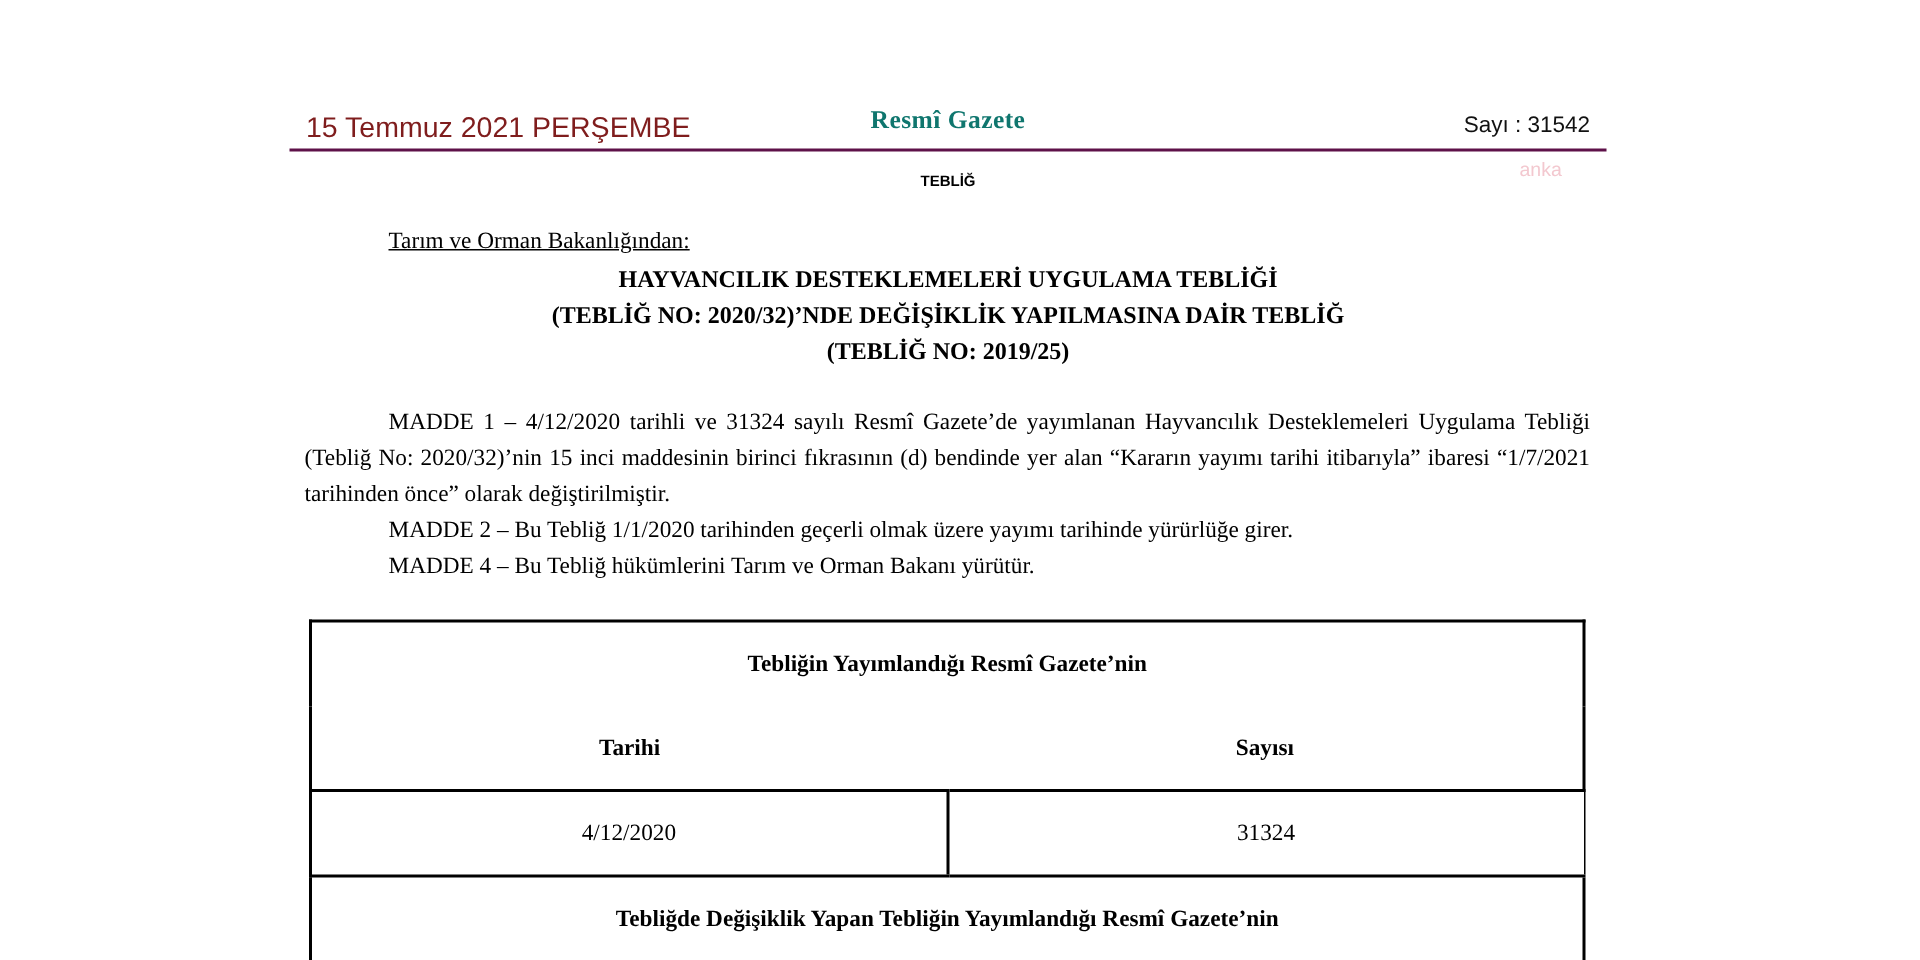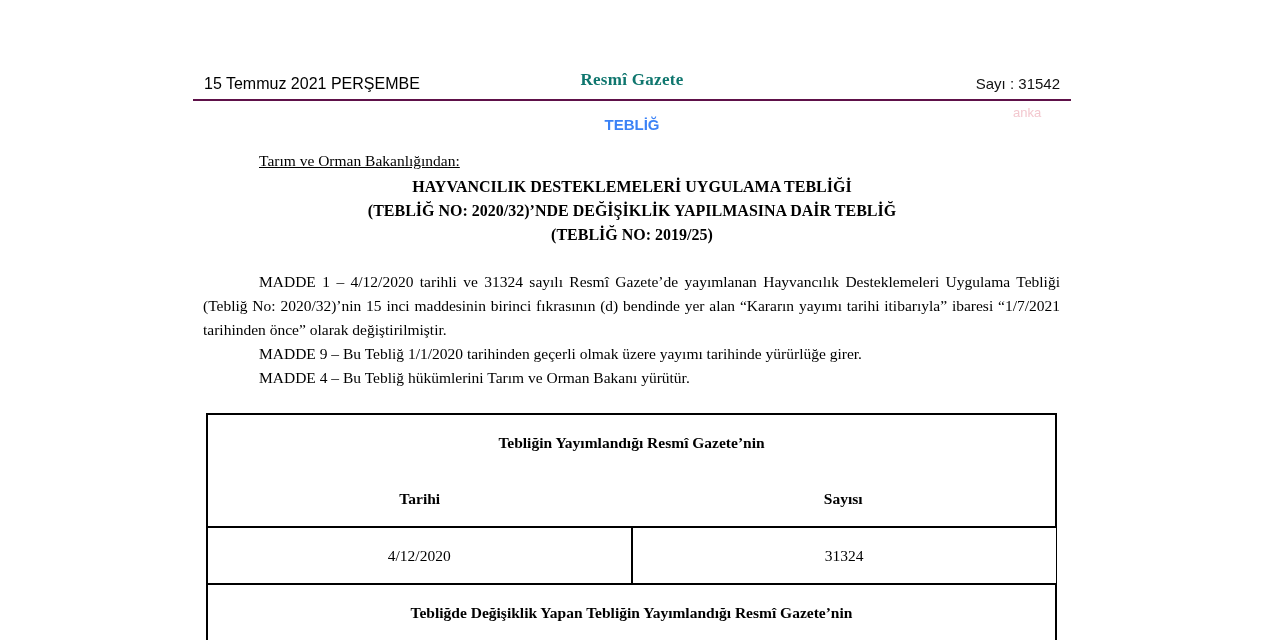--- a/index.html
+++ b/index.html
@@ -1,22 +1,22 @@
 <!DOCTYPE html>
 <html><head>
 <meta charset="utf-8">
 <style>
   html, body { margin:0; padding:0; background:#ffffff; }
   body { width:1280px; height:640px; position:relative; overflow:hidden; color:#000; }
   .header { position:absolute; left:193px; top:70px; width:878px; height:30px; }
-  .date { position:absolute; left:11px; top:5px; font-family:"Liberation Sans", sans-serif; font-size:16px; color:#000000; }
+  .date { position:absolute; left:11px; top:5px; font-family:"Liberation Sans", sans-serif; font-size:19px; color:#7f1d1d; }
   .masthead { position:absolute; left:0; right:0; top:0; text-align:center; font-family:"Liberation Serif", serif; font-size:17px; font-weight:bold; color:#0f766e; letter-spacing:0.3px; }
   .issue { position:absolute; right:11px; top:5px; font-family:"Liberation Sans", sans-serif; font-size:15px; color:#111; }
   .rule { position:absolute; left:193px; top:99px; width:878px; height:2px; background:#5e1149; }
-  .section { position:absolute; left:0; width:1264px; top:116px; text-align:center; font-family:"Liberation Sans", sans-serif; font-weight:bold; font-size:15px; color:#3b82f6; }
+  .section { position:absolute; left:0; width:1264px; top:116px; text-align:center; font-family:"Liberation Sans", sans-serif; font-weight:bold; font-size:10px; color:#000000; }
   .watermark { position:absolute; left:1013px; top:105px; font-family:"Liberation Sans", sans-serif; font-size:13px; color:#f3c8cf; }
   .ministry { position:absolute; left:259px; top:152px; font-family:"Liberation Serif", serif; font-size:15.5px; text-decoration:underline; }
   .titles { position:absolute; left:193px; width:878px; top:175px; text-align:center; font-family:"Liberation Serif", serif; font-weight:bold; font-size:16px; line-height:24px; }
   .body { position:absolute; left:203px; width:857px; top:270px; font-family:"Liberation Serif", serif; font-size:15.5px; line-height:24px; text-align:justify; }
   .body p { margin:0; text-indent:56px; }
   .body b { font-weight:normal; }
   table.ref { position:absolute; left:206px; top:413px; width:851px; border-collapse:collapse; font-family:"Liberation Serif", serif; font-size:15.5px; }
   table.ref td { border:2px solid #000; text-align:center; padding:16px; height:23px; }
   table.ref td.head { border-bottom:none; font-weight:bold; height:24px; }
   table.ref td.sub { border-top:none; border-right:none; border-left:2px solid #000; font-weight:bold; }
@@ -38,21 +38,21 @@
 <div class="ministry">Tarım ve Orman Bakanlığından:</div>
 
 <div class="titles">
   <div>HAYVANCILIK DESTEKLEMELERİ UYGULAMA TEBLİĞİ</div>
   <div>(TEBLİĞ NO: 2020/32)’NDE DEĞİŞİKLİK YAPILMASINA DAİR TEBLİĞ</div>
   <div>(TEBLİĞ NO: 2019/25)</div>
 </div>
 
 <div class="body">
   <p><b>MADDE 1</b><span> – 4/12/2020 tarihli ve 31324 sayılı Resmî Gazete’de yayımlanan Hayvancılık Desteklemeleri Uygulama Tebliği (Tebliğ No: 2020/32)’nin 15 inci maddesinin birinci fıkrasının (d) bendinde yer alan “Kararın yayımı tarihi itibarıyla” ibaresi “1/7/2021 tarihinden önce” olarak değiştirilmiştir.</span></p>
-  <p><b>MADDE 9</b><span> – Bu Tebliğ 1/1/2020 tarihinden geçerli olmak üzere yayımı tarihinde yürürlüğe girer.</span></p>
+  <p><b>MADDE 2</b><span> – Bu Tebliğ 1/1/2020 tarihinden geçerli olmak üzere yayımı tarihinde yürürlüğe girer.</span></p>
   <p><b>MADDE 4</b><span> – Bu Tebliğ hükümlerini Tarım ve Orman Bakanı yürütür.</span></p>
 </div>
 
 <table class="ref">
   <tbody>
       <tr>
         <td class="head" colspan="2">Tebliğin Yayımlandığı Resmî Gazete’nin</td>
       </tr>
   <tr>
     <td class="sub">Tarihi</td>

